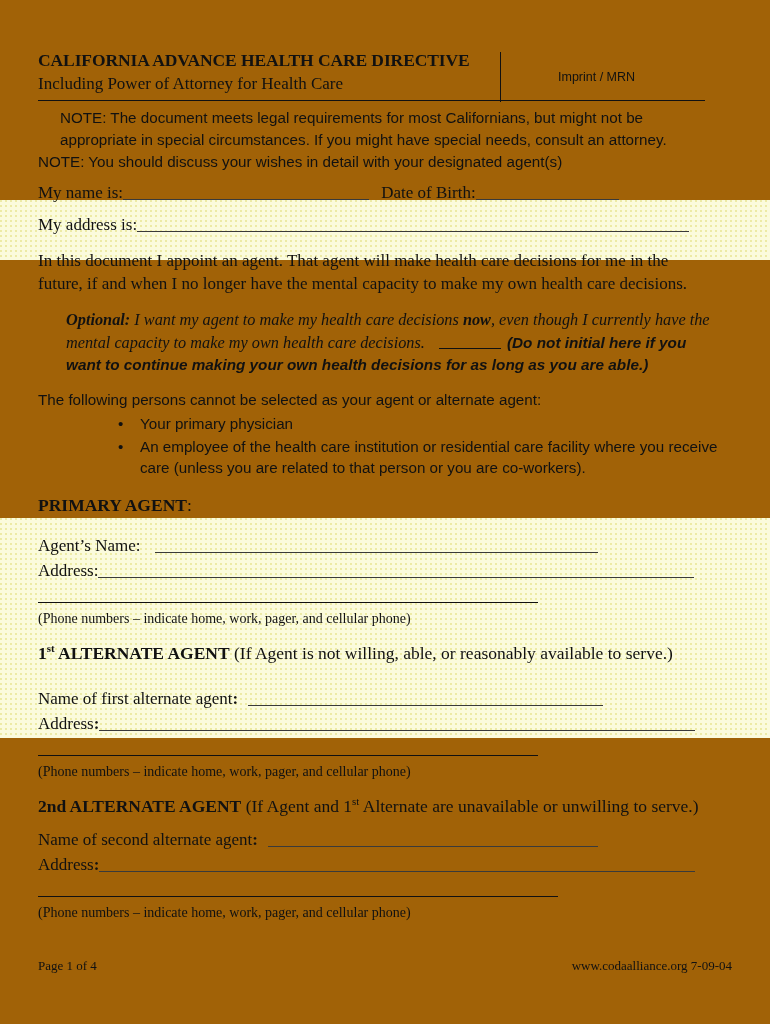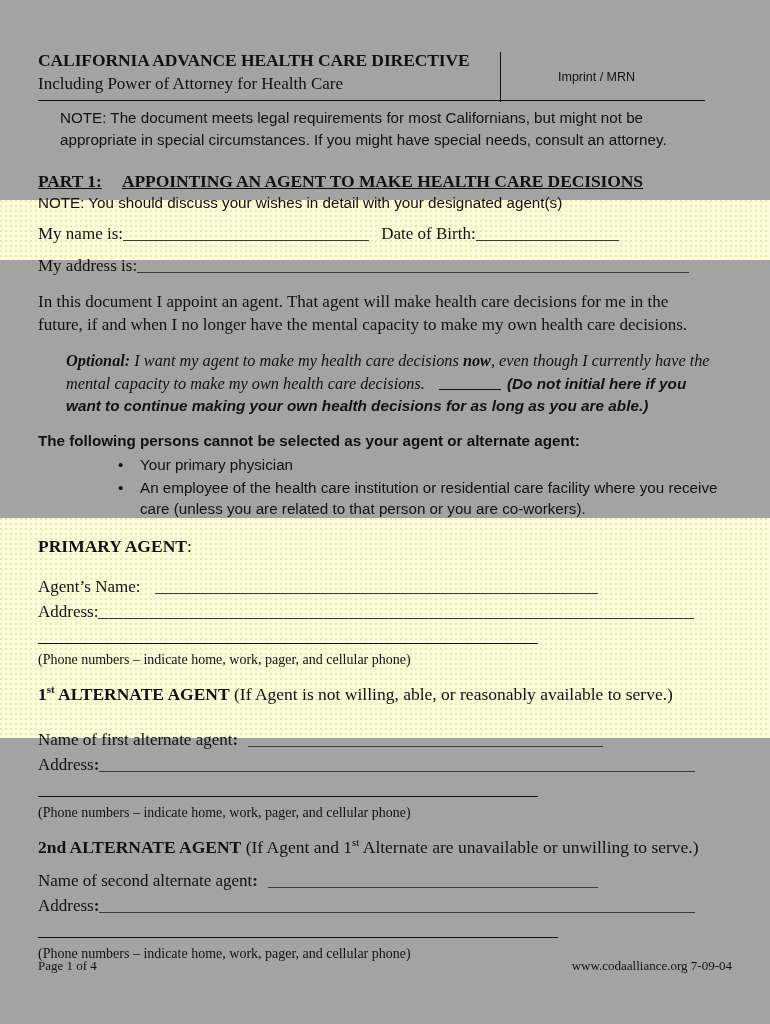--- a/index.html
+++ b/index.html
@@ -4,21 +4,21 @@
 <style>
   html, body {
     margin: 0;
     padding: 0;
     background: #ffffff;
   }
   .page {
     position: relative;
     width: 770px;
     height: 1024px;
-    background: #a3a3a3;
+    background: #a16207;
     overflow: hidden;
     font-family: "Liberation Serif", "DejaVu Serif", serif;
     color: #111111;
   }
 
   
   .hl-band {
     position: absolute;
     left: 0;
     width: 770px;
@@ -138,21 +138,20 @@
     width: 62px;
     border-bottom: 1.3px solid #111;
     height: 0.75em;
     margin: 0 6px -1px 10px;
   }
 
   .cannot-lead {
     font-family: "Liberation Sans", "DejaVu Sans", sans-serif;
     font-size: 15.2px;
     margin-top: 14px;
-    font-weight: bold;
   }
   ul.bullets {
     font-family: "Liberation Sans", "DejaVu Sans", sans-serif;
     font-size: 15.2px;
     line-height: 1.36;
     margin: 6px 0 0 0;
     padding-left: 102px;
     list-style: none;
     width: 600px;
   }
@@ -211,24 +210,20 @@
     <div class="header">
       <div class="hdr-title">CALIFORNIA ADVANCE HEALTH CARE DIRECTIVE</div>
       <div class="hdr-sub">Including Power of Attorney for Health Care</div>
       <div class="hdr-divider-v"></div>
       <div class="hdr-imprint">Imprint / MRN</div>
       <div class="hdr-rule"></div>
     </div>
 
     <div class="note-top sans">NOTE:  The document meets legal requirements for most Californians, but might not be appropriate in special circumstances. If you might have special needs, consult an attorney.</div>
 
-    <div class="part-head">
-      <span class="u">PART 1:</span>
-      <span style="display:inline-block;width:16px"></span><span class="u">APPOINTING AN AGENT TO MAKE HEALTH CARE DECISIONS</span>
-    </div>
     <div class="part-note">NOTE:  You should discuss your wishes in detail with your designated agent(s)</div>
 
     <div class="fill-row">
       <span>My name is:</span><span class="rule" style="width:246px"></span>
       <span style="display:inline-block;width:8px"></span><span>Date of Birth:</span><span class="rule" style="width:143px"></span>
     </div>
 
     <div class="fill-row">
       <span>My address is:</span><span class="rule" style="width:552px"></span>
     </div>

